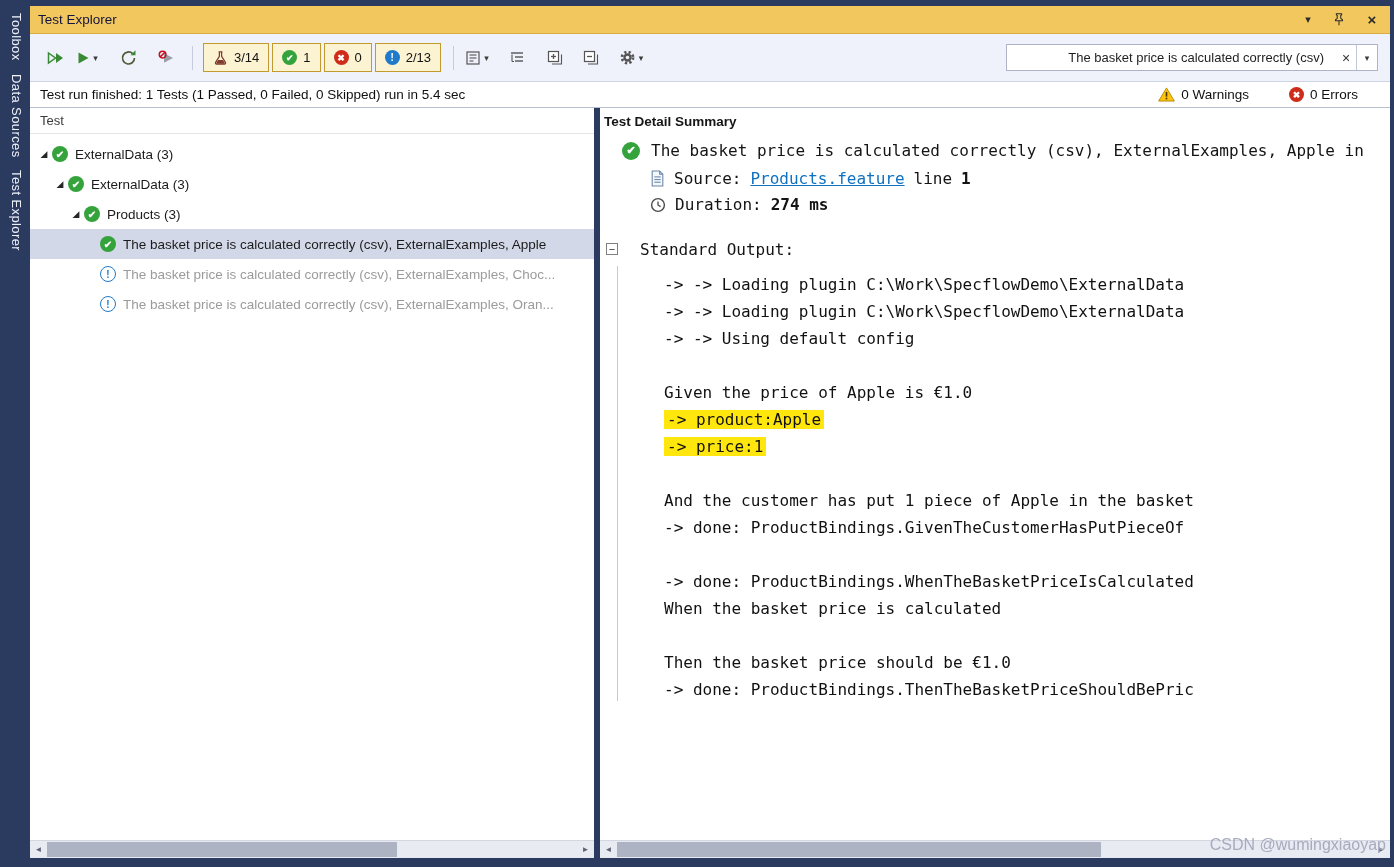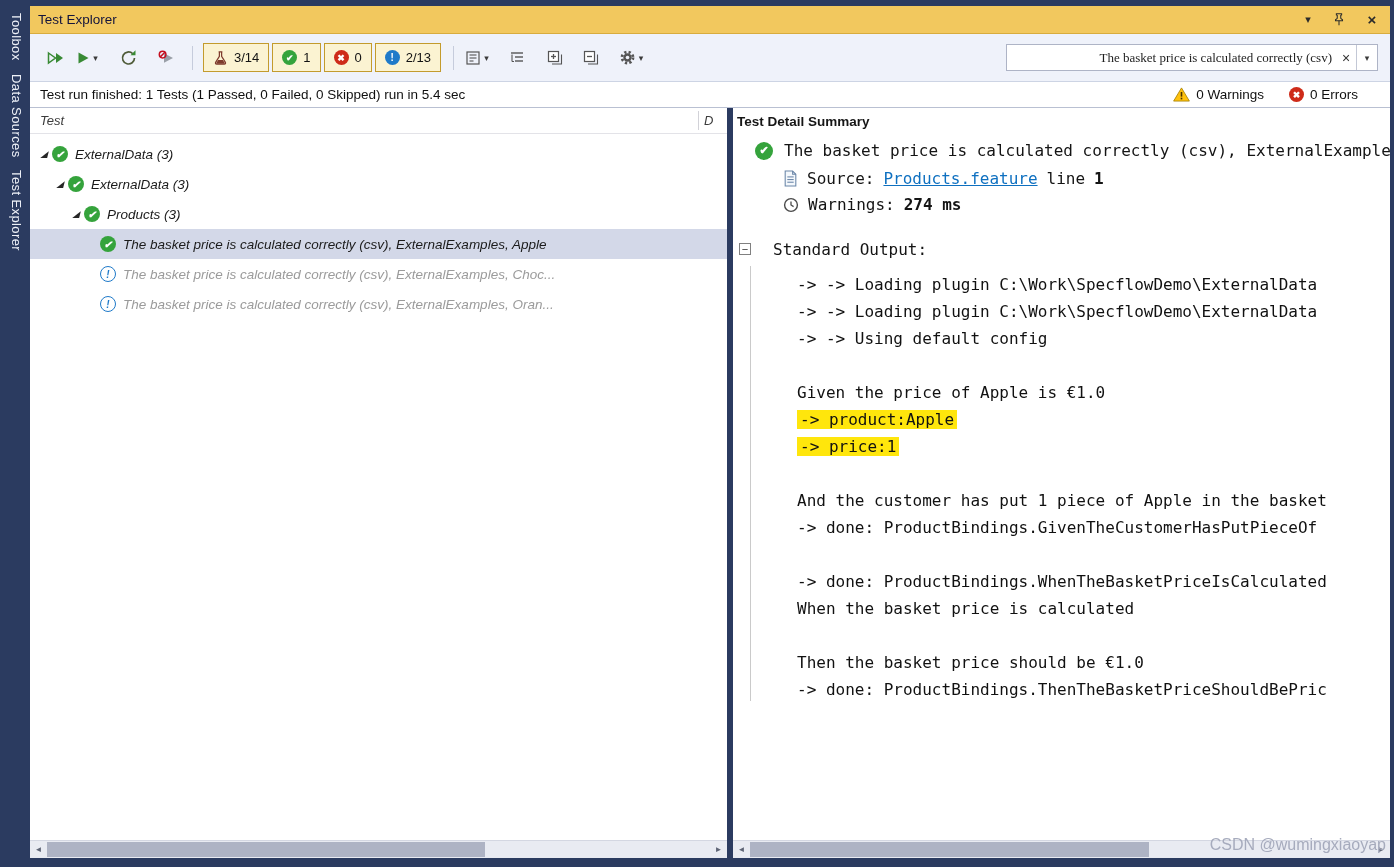--- a/index.html
+++ b/index.html
@@ -28,33 +28,33 @@
   .tsep { width:1px; height:24px; background:#C6CCDC; margin:0 10px 0 6px; }
   .fgroup { display:flex; align-items:center; gap:3px; margin-right:6px; }
   .fbox { display:flex; align-items:center; gap:6px; height:29px; padding:4px 9px; border:1.5px solid #C39B2D; background:#FBF3D2; font-size:13px; color:#121212; cursor:pointer; }
   .ci { display:inline-flex; align-items:center; justify-content:center; border-radius:50%; color:#fff; font-weight:bold; }
   .ci.pass { background:#35A33C; width:15px; height:15px; font-size:9px; }
   .ci.fail { background:#CE2B19; width:15px; height:15px; font-size:9px; }
   .ci.nrun-solid { background:#1F7AC9; width:15px; height:15px; font-size:10px; }
   .ci.nrun { background:#fff; border:1.6px solid #1F7AC9; color:#1F7AC9; width:15px; height:15px; font-size:9.5px; }
 
   .searchbox { margin-left:auto; display:flex; align-items:center; height:27px; background:#fff; border:1px solid #AEB4C6; width:372px; margin-right:2px; }
-  .search-text { flex:1; display:flex; justify-content:flex-end; overflow:hidden; white-space:nowrap; font-size:13px; color:#1E1E1E; padding:0 4px; cursor:text;font-family:Liberation Serif, serif; }
+  .search-text { flex:1; display:flex; justify-content:flex-end; overflow:hidden; white-space:nowrap; font-size:13px; color:#1E1E1E; padding:0 12px; cursor:text; }
   .search-clear { width:20px; text-align:center; font-size:14px; color:#333; cursor:pointer; }
   .search-dd { width:21px; height:100%; border-left:1px solid #C3C8D6; display:flex; align-items:center; justify-content:center; cursor:pointer; }
 
   
   .infobar { height:26px; background:#FFFFFF; border-bottom:1px solid #B9C0D2; display:flex; align-items:center; padding:0 14px 0 10px; font-size:13.5px; color:#101010; flex:0 0 auto; }
-  .ib-right { margin-left:auto; display:flex; align-items:center; gap:7px; margin-right:18px;text-align:right; }
+  .ib-right { margin-left:auto; display:flex; align-items:center; gap:22px; margin-right:18px;text-align:right; }
   .ib-item { display:flex; align-items:center; gap:6px; margin-left:18px; }
 
   
   .main { flex:1; display:flex; min-height:0; }
   .pane { background:#fff; position:relative; overflow:hidden; }
-  .left-pane { width:697px; flex:0 0 auto;font-style:italic; }
+  .left-pane { width:564px; flex:0 0 auto; }
   .splitter { width:6px; background:#2B3B60; flex:0 0 auto; cursor:col-resize; }
   .right-pane { flex:1; }
 
   
   .tree-head { height:26px; border-bottom:1px solid #E3E3E8; position:relative; font-size:13px; color:#3C3C3C; }
   .tree-head .th-test { position:absolute; left:10px; top:5px; }
   .tree-head .th-div { position:absolute; left:668px; top:3px; bottom:3px; width:1px; background:#D2D2D8; }
   .tree-head .th-dur { position:absolute; left:674px; top:5px; }
   .tree-rows { padding-top:5px; }
   .trow { height:30px; display:flex; align-items:center; font-size:13.5px; color:#1B1B1B; white-space:nowrap; cursor:pointer; }
@@ -314,21 +314,21 @@
           <span class="mono d-link">Products.feature</span>
           <span class="mono">line</span>
           <span class="mono bold">1</span>
         </div>
 
         <div class="d-meta" style="margin-top:7px">
           <svg width="16" height="16" viewBox="0 0 16 16">
               <circle cx="8" cy="8" r="6.4" fill="none" stroke="#4A4A4A" stroke-width="1.4"></circle>
               <path d="M8 4.4V8l2.6 1.6" fill="none" stroke="#4A4A4A" stroke-width="1.3"></path>
             </svg>
-          <span class="mono">Warnings:</span>
+          <span class="mono">Duration:</span>
           <span class="mono bold">274 ms</span>
         </div>
 
         <div class="std">
           <span class="std-box">−</span>
           <span class="std-line"></span>
           <div class="std-header mono">Standard Output:</div>
           <div class="std-out mono">
             <div class="out-line"><span>-&gt; -&gt; Loading plugin C:\Work\SpecflowDemo\ExternalData</span></div>
             <div class="out-line"><span>-&gt; -&gt; Loading plugin C:\Work\SpecflowDemo\ExternalData</span></div>

